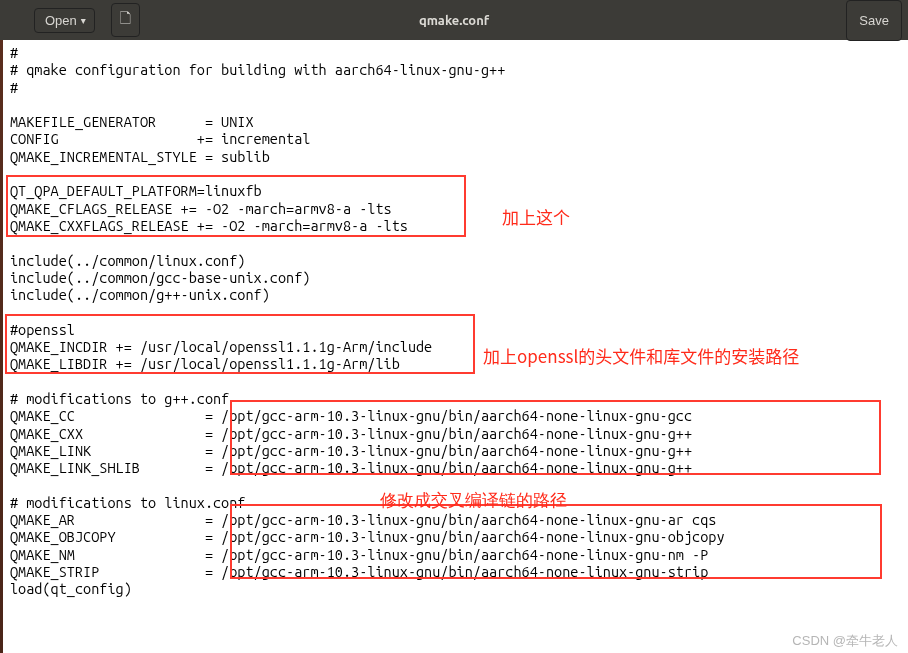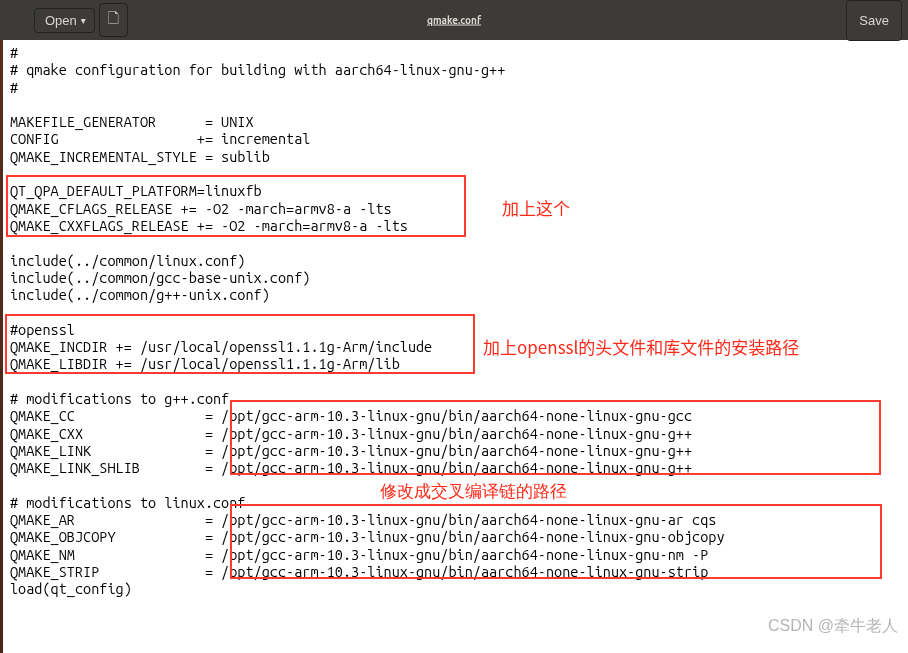--- a/index.html
+++ b/index.html
@@ -15,21 +15,21 @@
     
     .titlebar {
       height: 40px;
       background: linear-gradient(to bottom, #3c3b37 0%, #3c3b37 100%);
       display: flex;
       align-items: center;
       padding: 0 6px;
       position: relative;
       color: #d8d6d2;
     }
-    .titlebar .left { display: flex; align-items: center; gap: 4px; padding-left: 28px; }
+    .titlebar .left { display: flex; align-items: center; gap: 16px; padding-left: 28px; }
     .btn-open {
       background: #3c3b37;
       border: 1px solid #222;
       border-radius: 4px;
       color: #d8d6d2;
       padding: 4px 8px 4px 10px;
       font-size: 13px;
       display: inline-flex;
       align-items: center;
       gap: 4px;
@@ -56,21 +56,21 @@
     .chevron { font-size: 10px; }
     .title-center {
       position: absolute;
       left: 50%;
       top: 50%;
       transform: translate(-50%, -50%);
       text-align: center;
       line-height: 1.1;
       white-space: nowrap;
     }
-    .title-center .fname { font-size: 10px; font-weight: 600; color: #dcdad5; text-decoration: underline;}
+    .title-center .fname { font-size: 13px; font-weight: 600; color: #dcdad5;}
     .title-center .fpath { font-size: 10.5px; color: #8c8a85; }
     
     .editor {
       position: absolute;
       top: 40px;
       left: 0;
       right: 0;
       bottom: 0;
       padding: 4px 10px;
       font-family: "Ubuntu Mono", "DejaVu Sans Mono", monospace;
@@ -86,26 +86,27 @@
       background: transparent;
       pointer-events: none;
     }
     .annot-label {
       position: absolute;
       color: #ff2a1a;
       font-family: "Microsoft YaHei", "Noto Sans CJK SC", sans-serif;
       font-size: 17px;
       pointer-events: none;
       white-space: nowrap;
+      margin-top: 9px;
     }
     .watermark {
       position: absolute;
       right: 10px;
-      bottom: 16px;
-      font-size: 16px;
+      bottom: 3px;
+      font-size: 13px;
       color: rgba(120,120,120,0.55);
       font-family: sans-serif;
     }
     .orange-strip {
       position: absolute;
       left: 0; top: 0; width: 3px; height: 653px;
       background: linear-gradient(#5b2e1e,#4a2518);
     }
   </style>
 </head>

